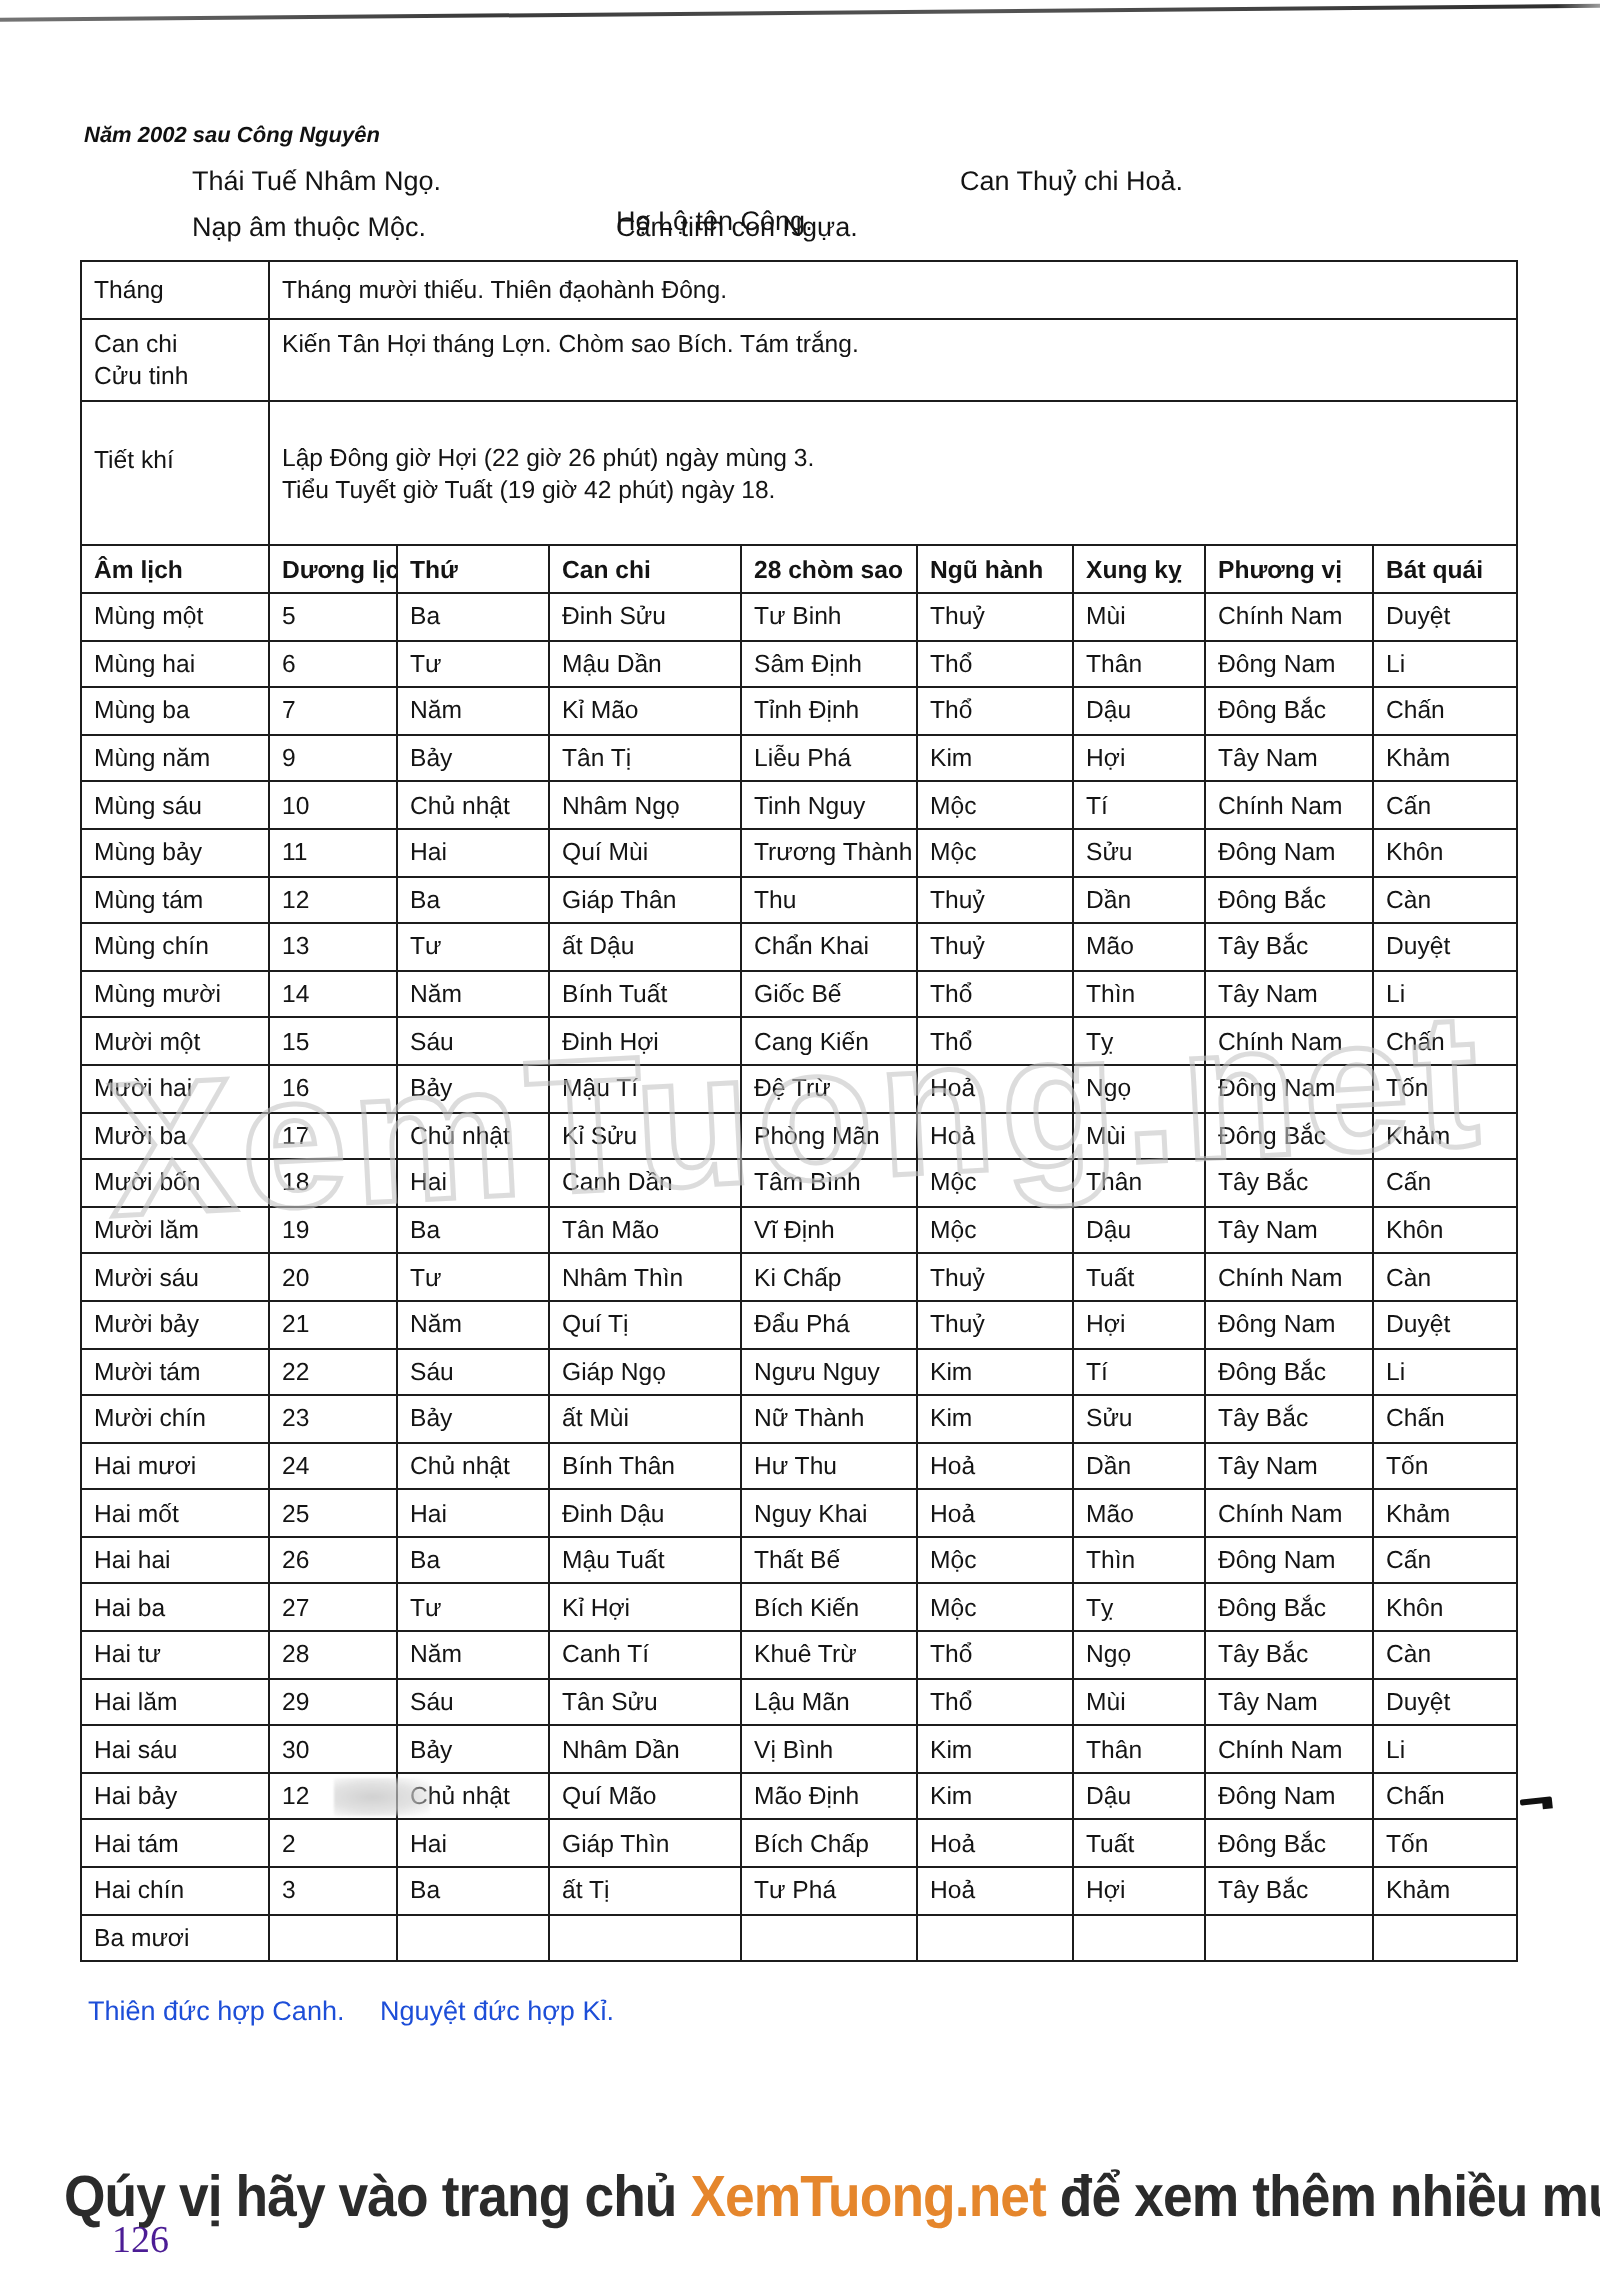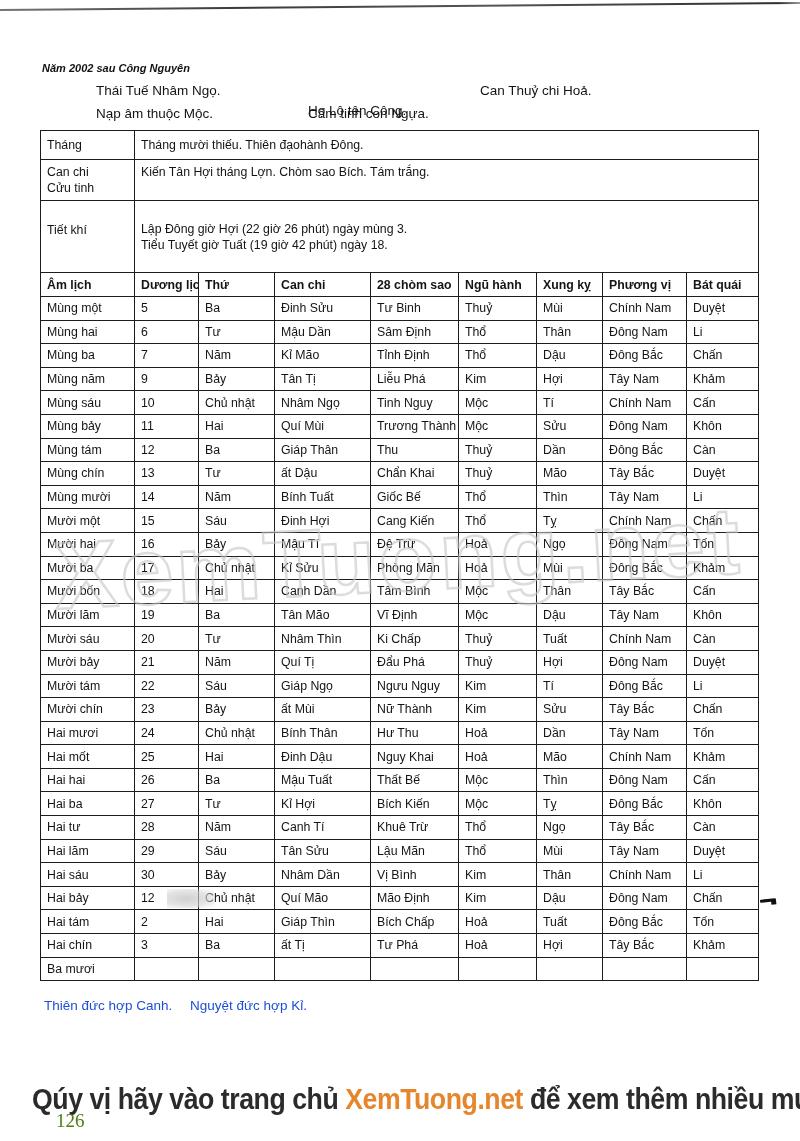--- a/index.html
+++ b/index.html
@@ -68,21 +68,21 @@
   .n1{left:44px;}
   .n2{left:190px;text-align:right;}
 
   .banner{
     position:absolute;left:0;top:1083px;width:800px;text-align:center;
     font-size:29px;font-weight:600;color:#2b2b2b;white-space:nowrap;
     transform:scaleX(0.92);transform-origin:center;letter-spacing:-0.5px;
   }
   .pagenum{
     position:absolute;left:56px;top:1110px;font-size:19px;
-    font-family:"Liberation Serif", serif;color:#4d7c0f;
+    font-family:"Liberation Serif", serif;color:#4c1d95;
   }
 </style>
 </head>
 <body>
 
 <div class="scanline"></div>
 
 <div class="title">Năm 2002 sau Công Nguyên</div>
 
 <span class="intro i-l1c1">Thái Tuế Nhâm Ngọ.</span>

